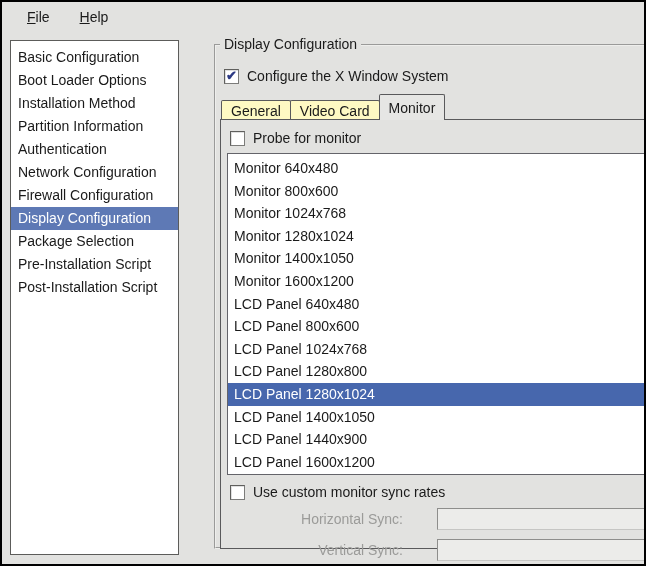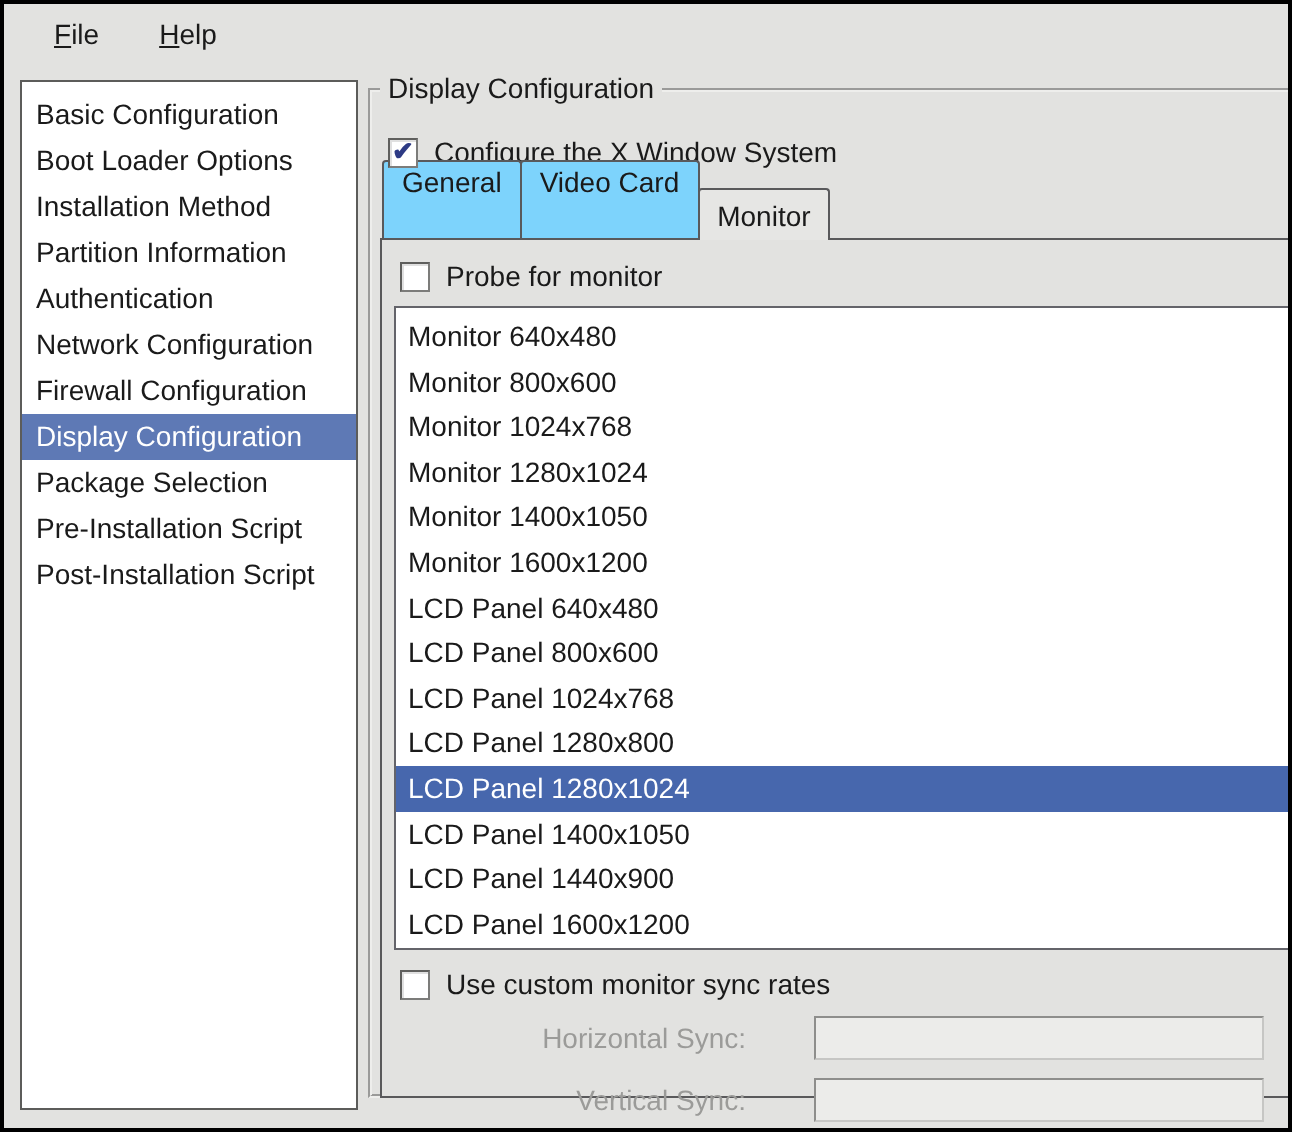--- a/index.html
+++ b/index.html
@@ -19,21 +19,21 @@
   
   .menubar {
     height: 30px;
     display: flex; align-items: center;
     padding-left: 23px; gap: 26px;
     background: #e2e2e0;
   }
   .menu-item { cursor: default; padding: 2px 2px; }
   .menu-item u { text-decoration: underline; }
   
-  .main { display: flex; padding: 8px 4px 0 8px; height: 528px; }
+  .main { display: flex; padding: 8px 4px 0 8px; height: 528px; gap: 30px; }
   .sidebar {
     width: 169px; height: 515px;
     background: #fff;
     border: 1px solid #5c5c5a;
     padding-top: 5px;
     flex: none;
   }
   .sidebar-item {
     height: 23px; line-height: 23px;
     padding-left: 7px;
@@ -69,26 +69,26 @@
     content: "\2714";
     position: absolute; left: 1px; top: -2px;
     font-size: 13px; font-weight: bold;
     color: #2d3a84;
   }
   .configure-row { margin: 10px 0 10px 4px; }
   
   .tabs { display: flex; align-items: flex-end; margin-left: 1px; height: 26px; }
   .tab {
     padding: 2px 9px 3px 9px;
-    background: #7dd3fc;
+    background: #fef9c3;
     border: 1px solid #59595b;
     border-bottom: none;
     border-radius: 2px 2px 0 0;
     margin-right: -1px;
-    height: 40px;
+    height: 20px;
     cursor: default;
   }
   .tab.active {
     background: #e6e6e4;
     height: 26px;
     padding-top: 5px;
     position: relative; z-index: 2; text-align: right;
   }
   .notebook {
     border: 1px solid #59595b;

